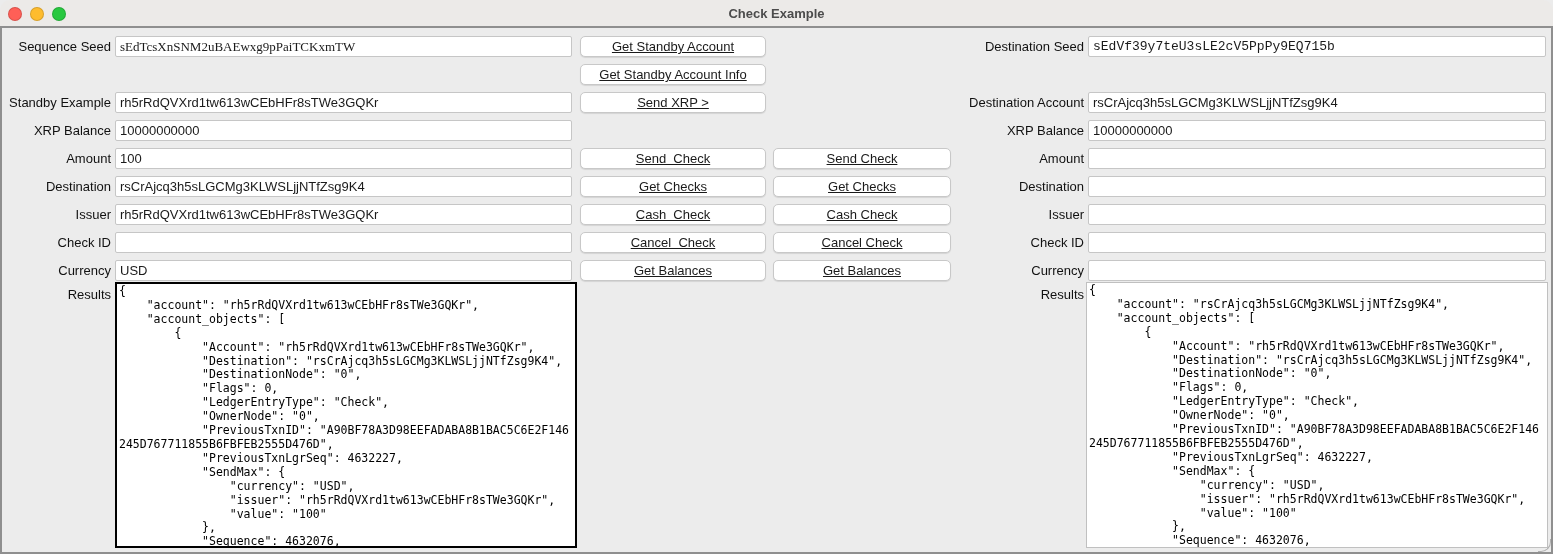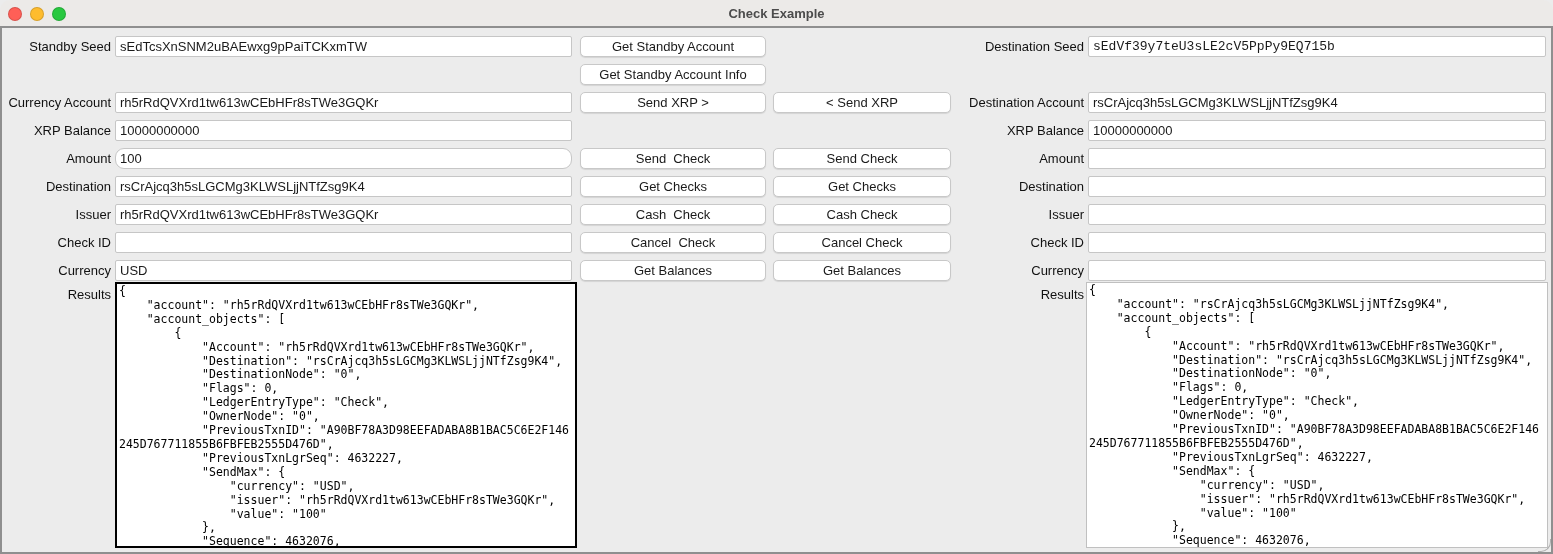--- a/index.html
+++ b/index.html
@@ -26,21 +26,21 @@
   
   .field{position:absolute;height:21px;box-sizing:border-box;background:#ffffff;
          border:1px solid #c6c6c6;border-radius:2px;font-family:"Liberation Sans",sans-serif;
          font-size:13px;color:#1a1a1a;padding:0 4px;outline:none;}
   .lcol-field{left:115px;width:457px;}
   .rcol-field{left:1088px;width:458px;}
   
   .btn{position:absolute;height:21px;box-sizing:border-box;background:#ffffff;
        border:1px solid #c8c8c8;border-radius:5px;font-family:"Liberation Sans",sans-serif;
        font-size:13px;color:#1a1a1a;text-align:center;padding:0;white-space:pre;
-       box-shadow:0 1px 1px rgba(0,0,0,0.10);cursor:default;}
+       box-shadow:0 1px 1px rgba(0,0,0,0.10);cursor:default;text-decoration:underline;}
   .btnA{left:580px;width:186px;}
   .btnB{left:773px;width:178px;}
   
   .results{position:absolute;top:282px;width:462px;height:266px;box-sizing:border-box;
            margin:0;background:#ffffff;border:1px solid #c0c0c0;overflow:hidden;
            font-family:"DejaVu Sans Mono",monospace;font-size:11.5px;line-height:13.9px;
            color:#000;white-space:pre;padding:1px 0 0 2px;}
   .results.focused{border:2px solid #000;}
   .res-left{left:115px;}
   .res-right{left:1086px;}
@@ -56,31 +56,31 @@
 
   <div class="titlebar">
     <div class="lights">
       <span class="light red"></span>
       <span class="light yellow"></span>
       <span class="light green"></span>
     </div>
     <div class="title">Check Example</div>
   </div>
 
-  <label class="flabel lcol-label" style="top:36px">Standby Seed</label>
-  <input class="field lcol-field" style="top: 36px;" value="sEdTcsXnSNM2uBAEwxg9pPaiTCKxmTW">
+  <label class="flabel lcol-label" style="top:36px">Sequence Seed</label>
+  <input class="field lcol-field" style="top: 36px; font-family: Liberation Serif, serif;" value="sEdTcsXnSNM2uBAEwxg9pPaiTCKxmTW">
 
-  <label class="flabel lcol-label" style="top:92px">Currency Account</label>
+  <label class="flabel lcol-label" style="top:92px">Standby Example</label>
   <input class="field lcol-field" style="top: 92px;" value="rh5rRdQVXrd1tw613wCEbHFr8sTWe3GQKr">
 
   <label class="flabel lcol-label" style="top:120px">XRP Balance</label>
   <input class="field lcol-field" style="top: 120px;" value="10000000000">
 
   <label class="flabel lcol-label" style="top:148px">Amount</label>
-  <input class="field lcol-field" style="top: 148px; border-radius: 9px;" value="100">
+  <input class="field lcol-field" style="top: 148px;" value="100">
 
   <label class="flabel lcol-label" style="top:176px">Destination</label>
   <input class="field lcol-field" style="top: 176px;" value="rsCrAjcq3h5sLGCMg3KLWSLjjNTfZsg9K4">
 
   <label class="flabel lcol-label" style="top:204px">Issuer</label>
   <input class="field lcol-field" style="top: 204px;" value="rh5rRdQVXrd1tw613wCEbHFr8sTWe3GQKr">
 
   <label class="flabel lcol-label" style="top:232px">Check ID</label>
   <input class="field lcol-field" style="top: 232px;" value="">
 
@@ -111,21 +111,20 @@
 
   <button class="btn btnA" style="top:36px">Get Standby Account</button>
   <button class="btn btnA" style="top:64px">Get Standby Account Info</button>
   <button class="btn btnA" style="top:92px">Send XRP &gt;</button>
   <button class="btn btnA" style="top:148px">Send  Check</button>
   <button class="btn btnA" style="top:176px">Get Checks</button>
   <button class="btn btnA" style="top:204px">Cash  Check</button>
   <button class="btn btnA" style="top:232px">Cancel  Check</button>
   <button class="btn btnA" style="top:260px">Get Balances</button>
 
-  <button class="btn btnB" style="top:92px">&lt; Send XRP</button>
   <button class="btn btnB" style="top:148px">Send Check</button>
   <button class="btn btnB" style="top:176px">Get Checks</button>
   <button class="btn btnB" style="top:204px">Cash Check</button>
   <button class="btn btnB" style="top:232px">Cancel Check</button>
   <button class="btn btnB" style="top:260px">Get Balances</button>
 
   <label class="flabel rcol-label" style="top:36px">Destination Seed</label>
   <input class="field rcol-field" style="top: 36px; font-family: Liberation Mono, monospace;" value="sEdVf39y7teU3sLE2cV5PpPy9EQ715b">
 
   <label class="flabel rcol-label" style="top:92px">Destination Account</label>

